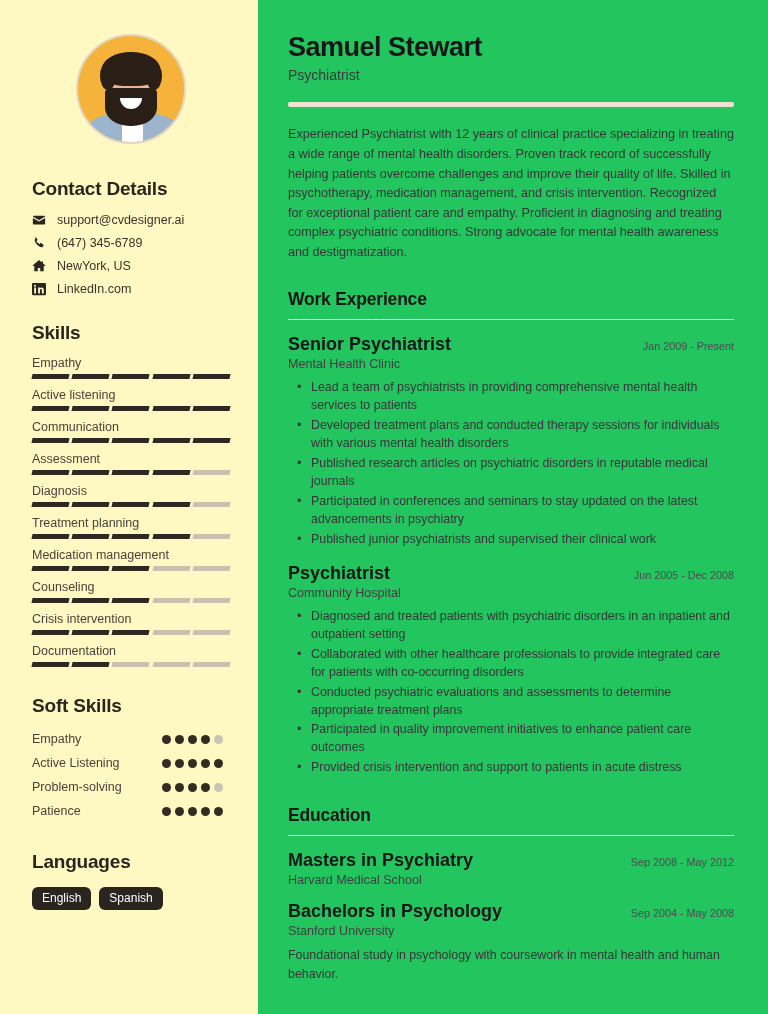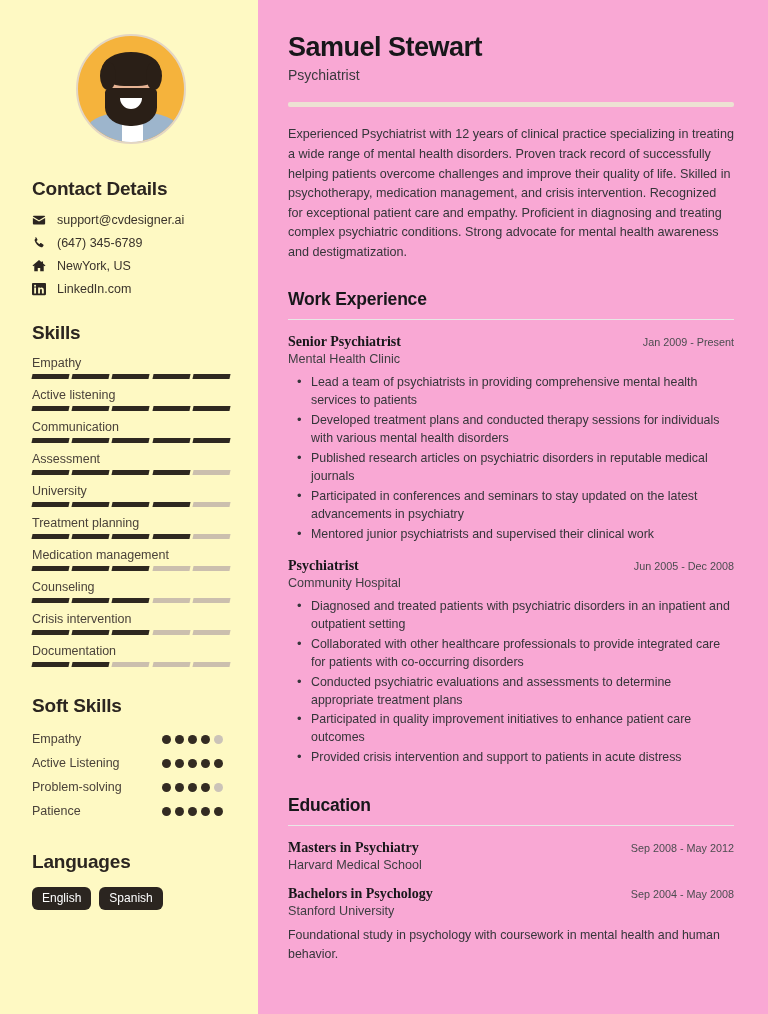--- a/index.html
+++ b/index.html
@@ -133,21 +133,21 @@
   .lang-list { margin-top: 14px; display: flex; gap: 8px; flex-wrap: wrap; }
   .lang-pill {
     background: #2B2520; color: #fff;
     font-size: 12px; padding: 5px 10px 6px 10px;
     border-radius: 6px; line-height: 1;
   }
 
   
   .main {
     flex: 1 1 auto;
-    background: #f9a8d4;
+    background: #22c55e;
     padding: 32px 34px 0 30px;
   }
   .name {
     font-size: 27px; font-weight: bold; color: #17171A;
     letter-spacing: -0.5px; line-height: 1.12;
   }
   .role { font-size: 14px; color: #3A3A3E; margin-top: 5px; }
   .head-rule {
     height: 5px; background: #EDE2D3;
     margin-top: 19px; border-radius: 2px;
@@ -161,21 +161,21 @@
     letter-spacing: -0.2px;
   }
   #work-heading { margin-top: 26px; }
   #education-heading { margin-top: 28px; }
   .sec-rule { height: 1px; background: #E8E8E6; margin-top: 9px; }
 
   .entry { margin-top: 14px; }
   .entry-top {
     display: flex; align-items: baseline; justify-content: space-between; gap: 10px;
   }
-  .entry-title { font-size: 14px; font-weight: bold; color: #17171A; font-family: Liberation Serif, serif; }
+  .entry-title { font-size: 18px; font-weight: bold; color: #17171A; }
   .entry-date { font-size: 10.8px; color: #4C4C50; white-space: nowrap; }
   .entry-org { font-size: 12.6px; color: #3E3E42; margin-top: 2px; }
   .bullets { margin-top: 8px; padding-left: 0; list-style: none; }
   .bullets li {
     position: relative; padding-left: 23px;
     font-size: 12.4px; line-height: 1.45; color: #35353A;
     margin-bottom: 2px;
   }
   .bullets li::before {
     content: "•"; position: absolute; left: 9px; top: -1px;
@@ -285,21 +285,21 @@
           <div class="skill-name">Assessment</div>
           <div class="skill-bar">
             <span class="seg on"></span>
             <span class="seg on"></span>
             <span class="seg on"></span>
             <span class="seg on"></span>
             <span class="seg"></span>
           </div>
         </div>
         <div class="skill-item">
-          <div class="skill-name">University</div>
+          <div class="skill-name">Diagnosis</div>
           <div class="skill-bar">
             <span class="seg on"></span>
             <span class="seg on"></span>
             <span class="seg on"></span>
             <span class="seg on"></span>
             <span class="seg"></span>
           </div>
         </div>
         <div class="skill-item">
           <div class="skill-name">Treatment planning</div>
@@ -418,21 +418,21 @@
           <div class="entry-top">
             <span class="entry-title">Senior Psychiatrist</span>
             <span class="entry-date">Jan 2009 - Present</span>
           </div>
           <div class="entry-org">Mental Health Clinic</div>
           <ul class="bullets">
             <li>Lead a team of psychiatrists in providing comprehensive mental health services to patients</li>
             <li>Developed treatment plans and conducted therapy sessions for individuals with various mental health disorders</li>
             <li>Published research articles on psychiatric disorders in reputable medical journals</li>
             <li>Participated in conferences and seminars to stay updated on the latest advancements in psychiatry</li>
-            <li>Mentored junior psychiatrists and supervised their clinical work</li>
+            <li>Published junior psychiatrists and supervised their clinical work</li>
           </ul>
         </div>
         <div class="entry">
           <div class="entry-top">
             <span class="entry-title">Psychiatrist</span>
             <span class="entry-date">Jun 2005 - Dec 2008</span>
           </div>
           <div class="entry-org">Community Hospital</div>
           <ul class="bullets">
             <li>Diagnosed and treated patients with psychiatric disorders in an inpatient and outpatient setting</li>

